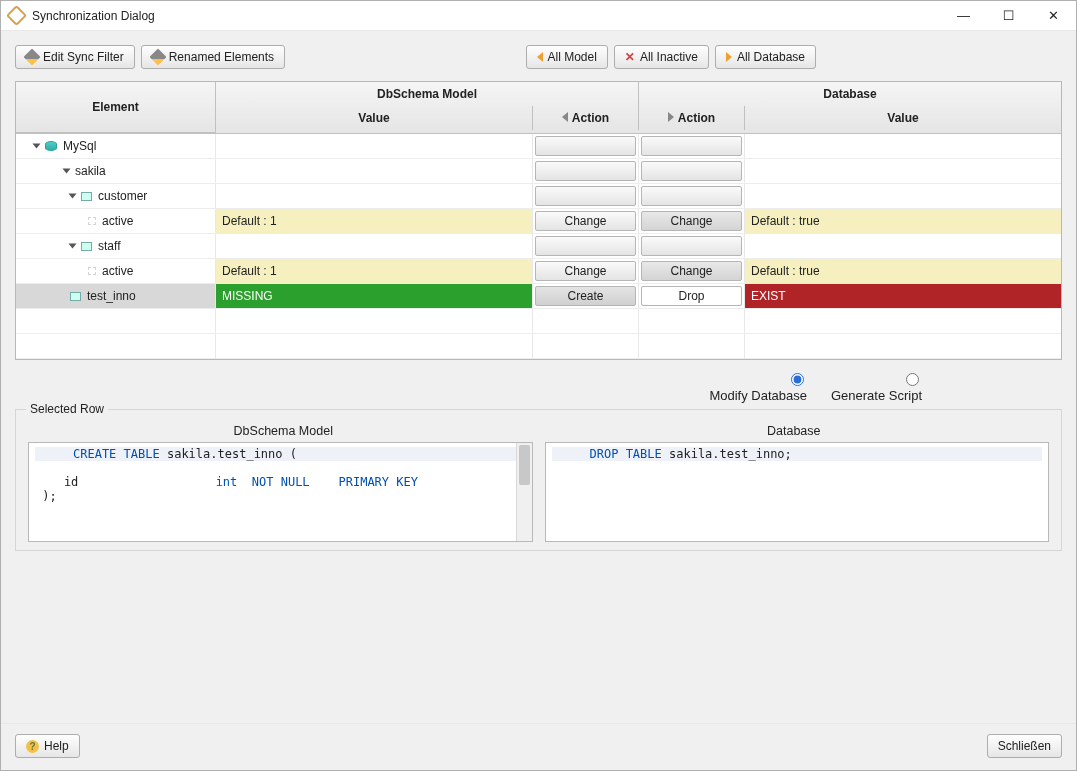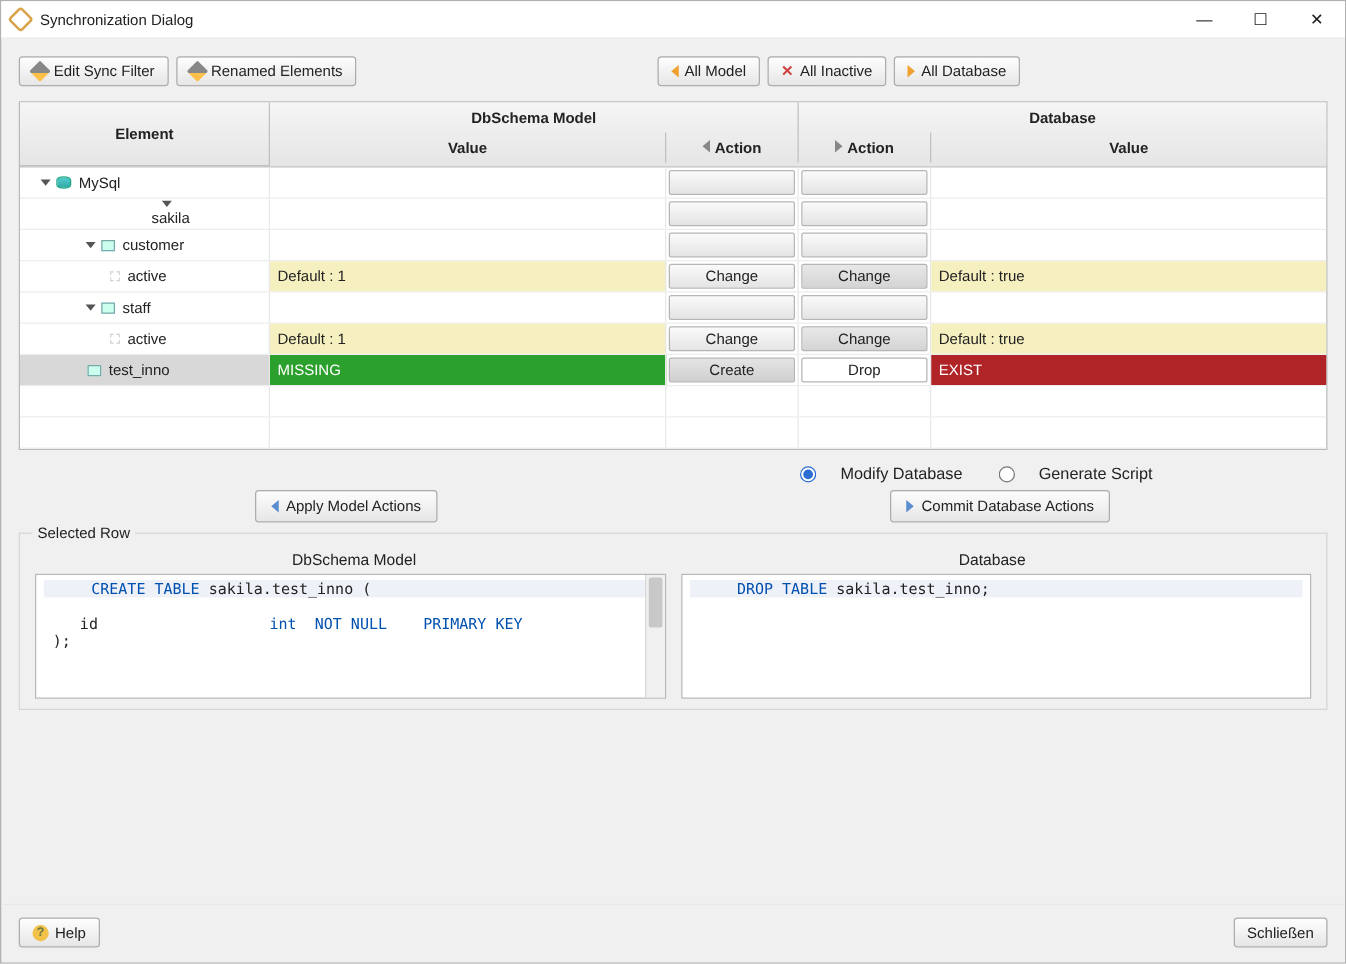--- a/index.html
+++ b/index.html
@@ -48,24 +48,24 @@
   .act-btn.dark{background:linear-gradient(#e8e8e8,#d4d4d4);}
   .row.hl .cell.col-val{background:#f6f0c0;}
   .row.missing .cell.col-val.model{background:#2ca02c;color:#fff;}
   .row.missing .cell.col-val.db{background:#b02428;color:#fff;text-align:center;}
   .row.sel .cell.col-el{background:#d8d8d8;}
   .row.sel .cell.col-act .act-btn{background:linear-gradient(#e4e4e4,#d0d0d0);}
   .tree-toggle{display:inline-block; width:0;height:0;border-left:5px solid #555;border-top:4px solid transparent;border-bottom:4px solid transparent;margin-right:6px;transform:rotate(90deg);}
   .icon-db{width:12px;height:10px;border:1px solid #2a8; border-radius:50%/30%; background:linear-gradient(#5cc,#3aa); display:inline-block;margin-right:6px;}
   .icon-table{width:11px;height:9px;border:1px solid #7aa; background:#cfe; display:inline-block;margin-right:6px;}
   .icon-col{width:8px;height:8px;display:inline-block;margin-right:6px;opacity:0.5;border:1px dashed #aaa;}
-  .indent1{padding-left:18px;} .indent2{padding-left:48px;flex-direction:column;} .indent3{padding-left:54px;} .indent4{padding-left:72px;}
+  .indent1{padding-left:18px;} .indent2{padding-left:48px;} .indent3{padding-left:54px;} .indent4{padding-left:72px;}
   
   .radio-row{display:flex; justify-content:flex-end; gap:24px; padding:10px 140px 6px 0;}
-  .radio-item{display:flex;align-items:center;gap:16px;font-size:13px;}
+  .radio-item{display:flex;align-items:flex-end;gap:2px;font-size:13px;flex-direction:column;}
   .radio-item input{accent-color:#2a6dd3;}
   
   .action-btn-row{display:flex; margin-bottom:8px;}
   .action-btn-row .lefthalf,.action-btn-row .righthalf{flex:1;display:flex;justify-content:center;}
   .big-btn{background:linear-gradient(#fdfdfd,#e6e6e6);border:1px solid #adadad;border-radius:3px;padding:5px 12px;display:inline-flex;align-items:center;gap:6px;}
   
   .selected-row-section{border:1px solid #d6d6d6; padding:10px 12px 8px; position:relative;}
   .legend{position:absolute;top:-8px;left:10px;background:#f0f0f0;padding:0 4px;font-size:12px;}
   .sr-heads{display:flex;}
   .sr-heads > div{flex:1;text-align:center;font-size:12.5px;padding:4px 0;}
@@ -272,34 +272,20 @@
       <label class="radio-item">
         <input type="radio" name="mode" checked="" style="">
           <span>Modify Database</span>
       </label>
       <label class="radio-item">
         <input type="radio" name="mode" style="">
           <span>Generate Script</span>
       </label>
     </div>
 
-    <div class="action-btn-row">
-      <div class="lefthalf">
-        <div class="big-btn">
-          <span class="chev left" style="border-right-color:#5a8dd0;"></span>
-          <span>Apply Model Actions</span>
-        </div>
-      </div>
-      <div class="righthalf">
-        <div class="big-btn">
-          <span class="chev right" style="border-left-color:#5a8dd0;"></span>
-          <span>Commit Database Actions</span>
-        </div>
-      </div>
-    </div>
 
     <div class="selected-row-section">
       <div class="legend">Selected Row</div>
       <div class="sr-heads">
         <div>DbSchema Model</div>
         <div>Database</div>
       </div>
       <div class="sql-panels">
         <div class="sql-box"><span class="hl-line"><span class="kw">CREATE</span> <span class="kw">TABLE</span> sakila.test_inno ( </span>
 <span>    id                   <span class="kw">int</span>  <span class="kw">NOT</span> <span class="kw">NULL</span>    <span class="kw">PRIMARY</span> <span class="kw">KEY</span></span>

